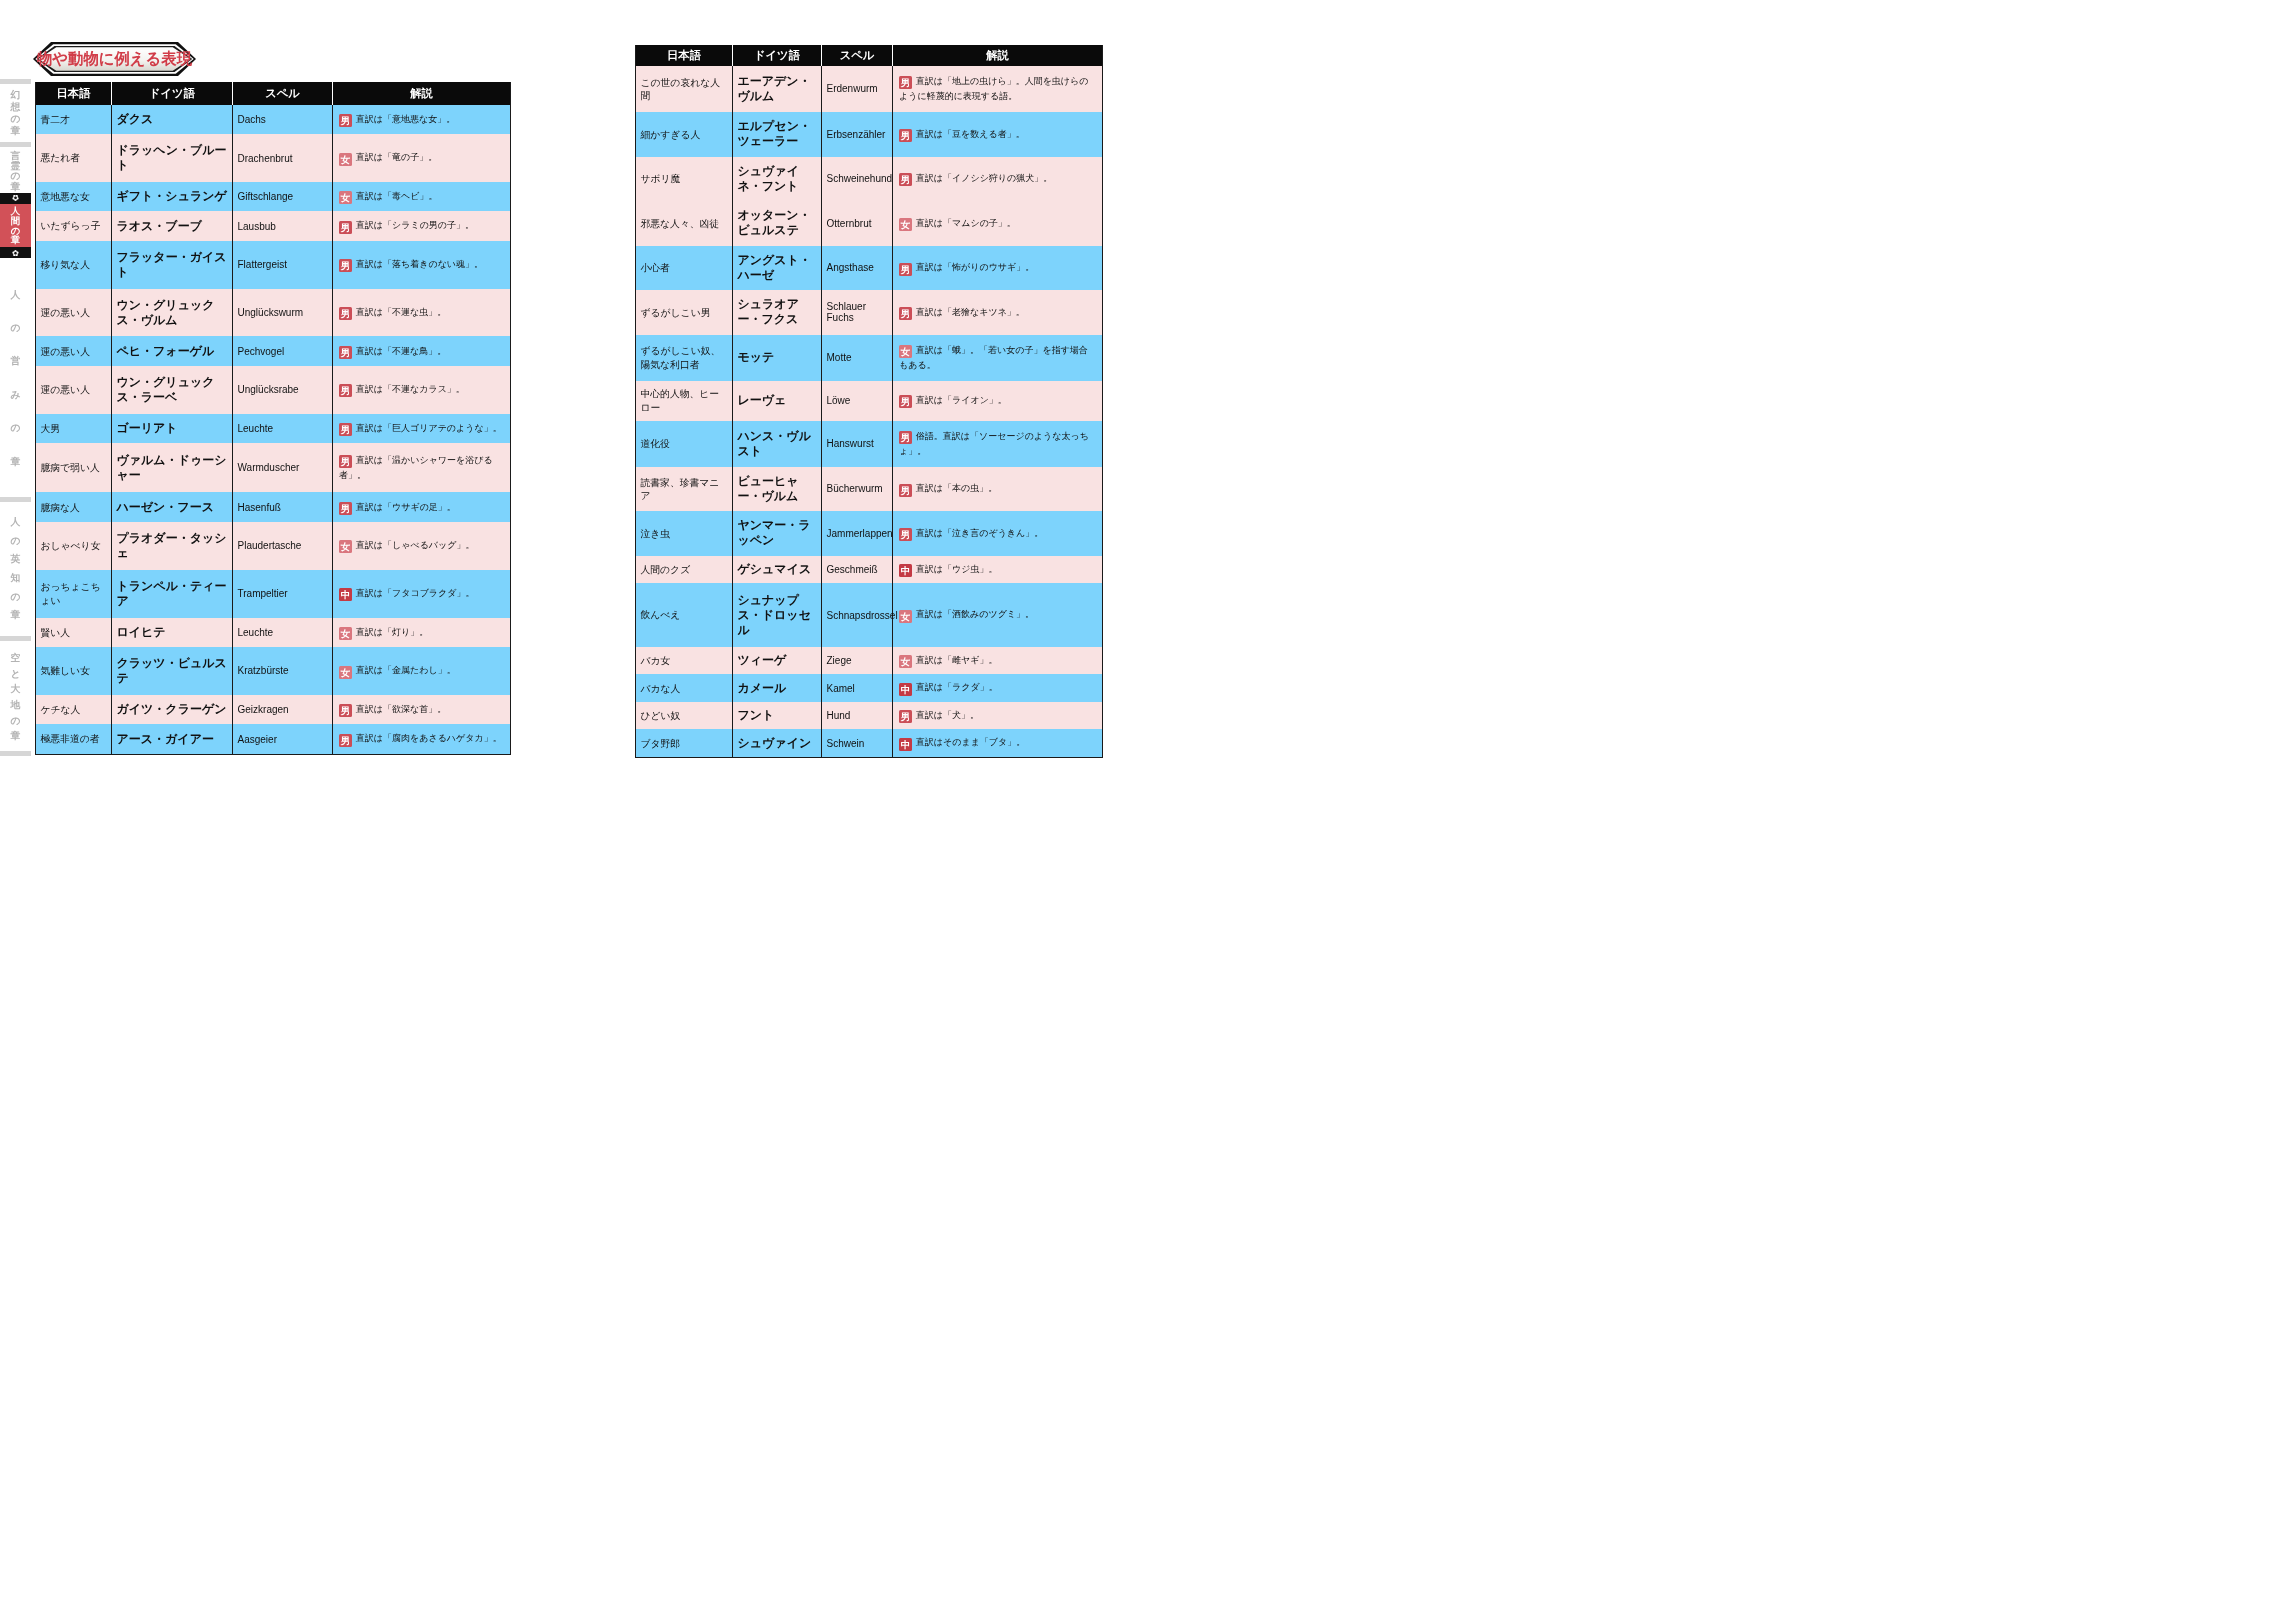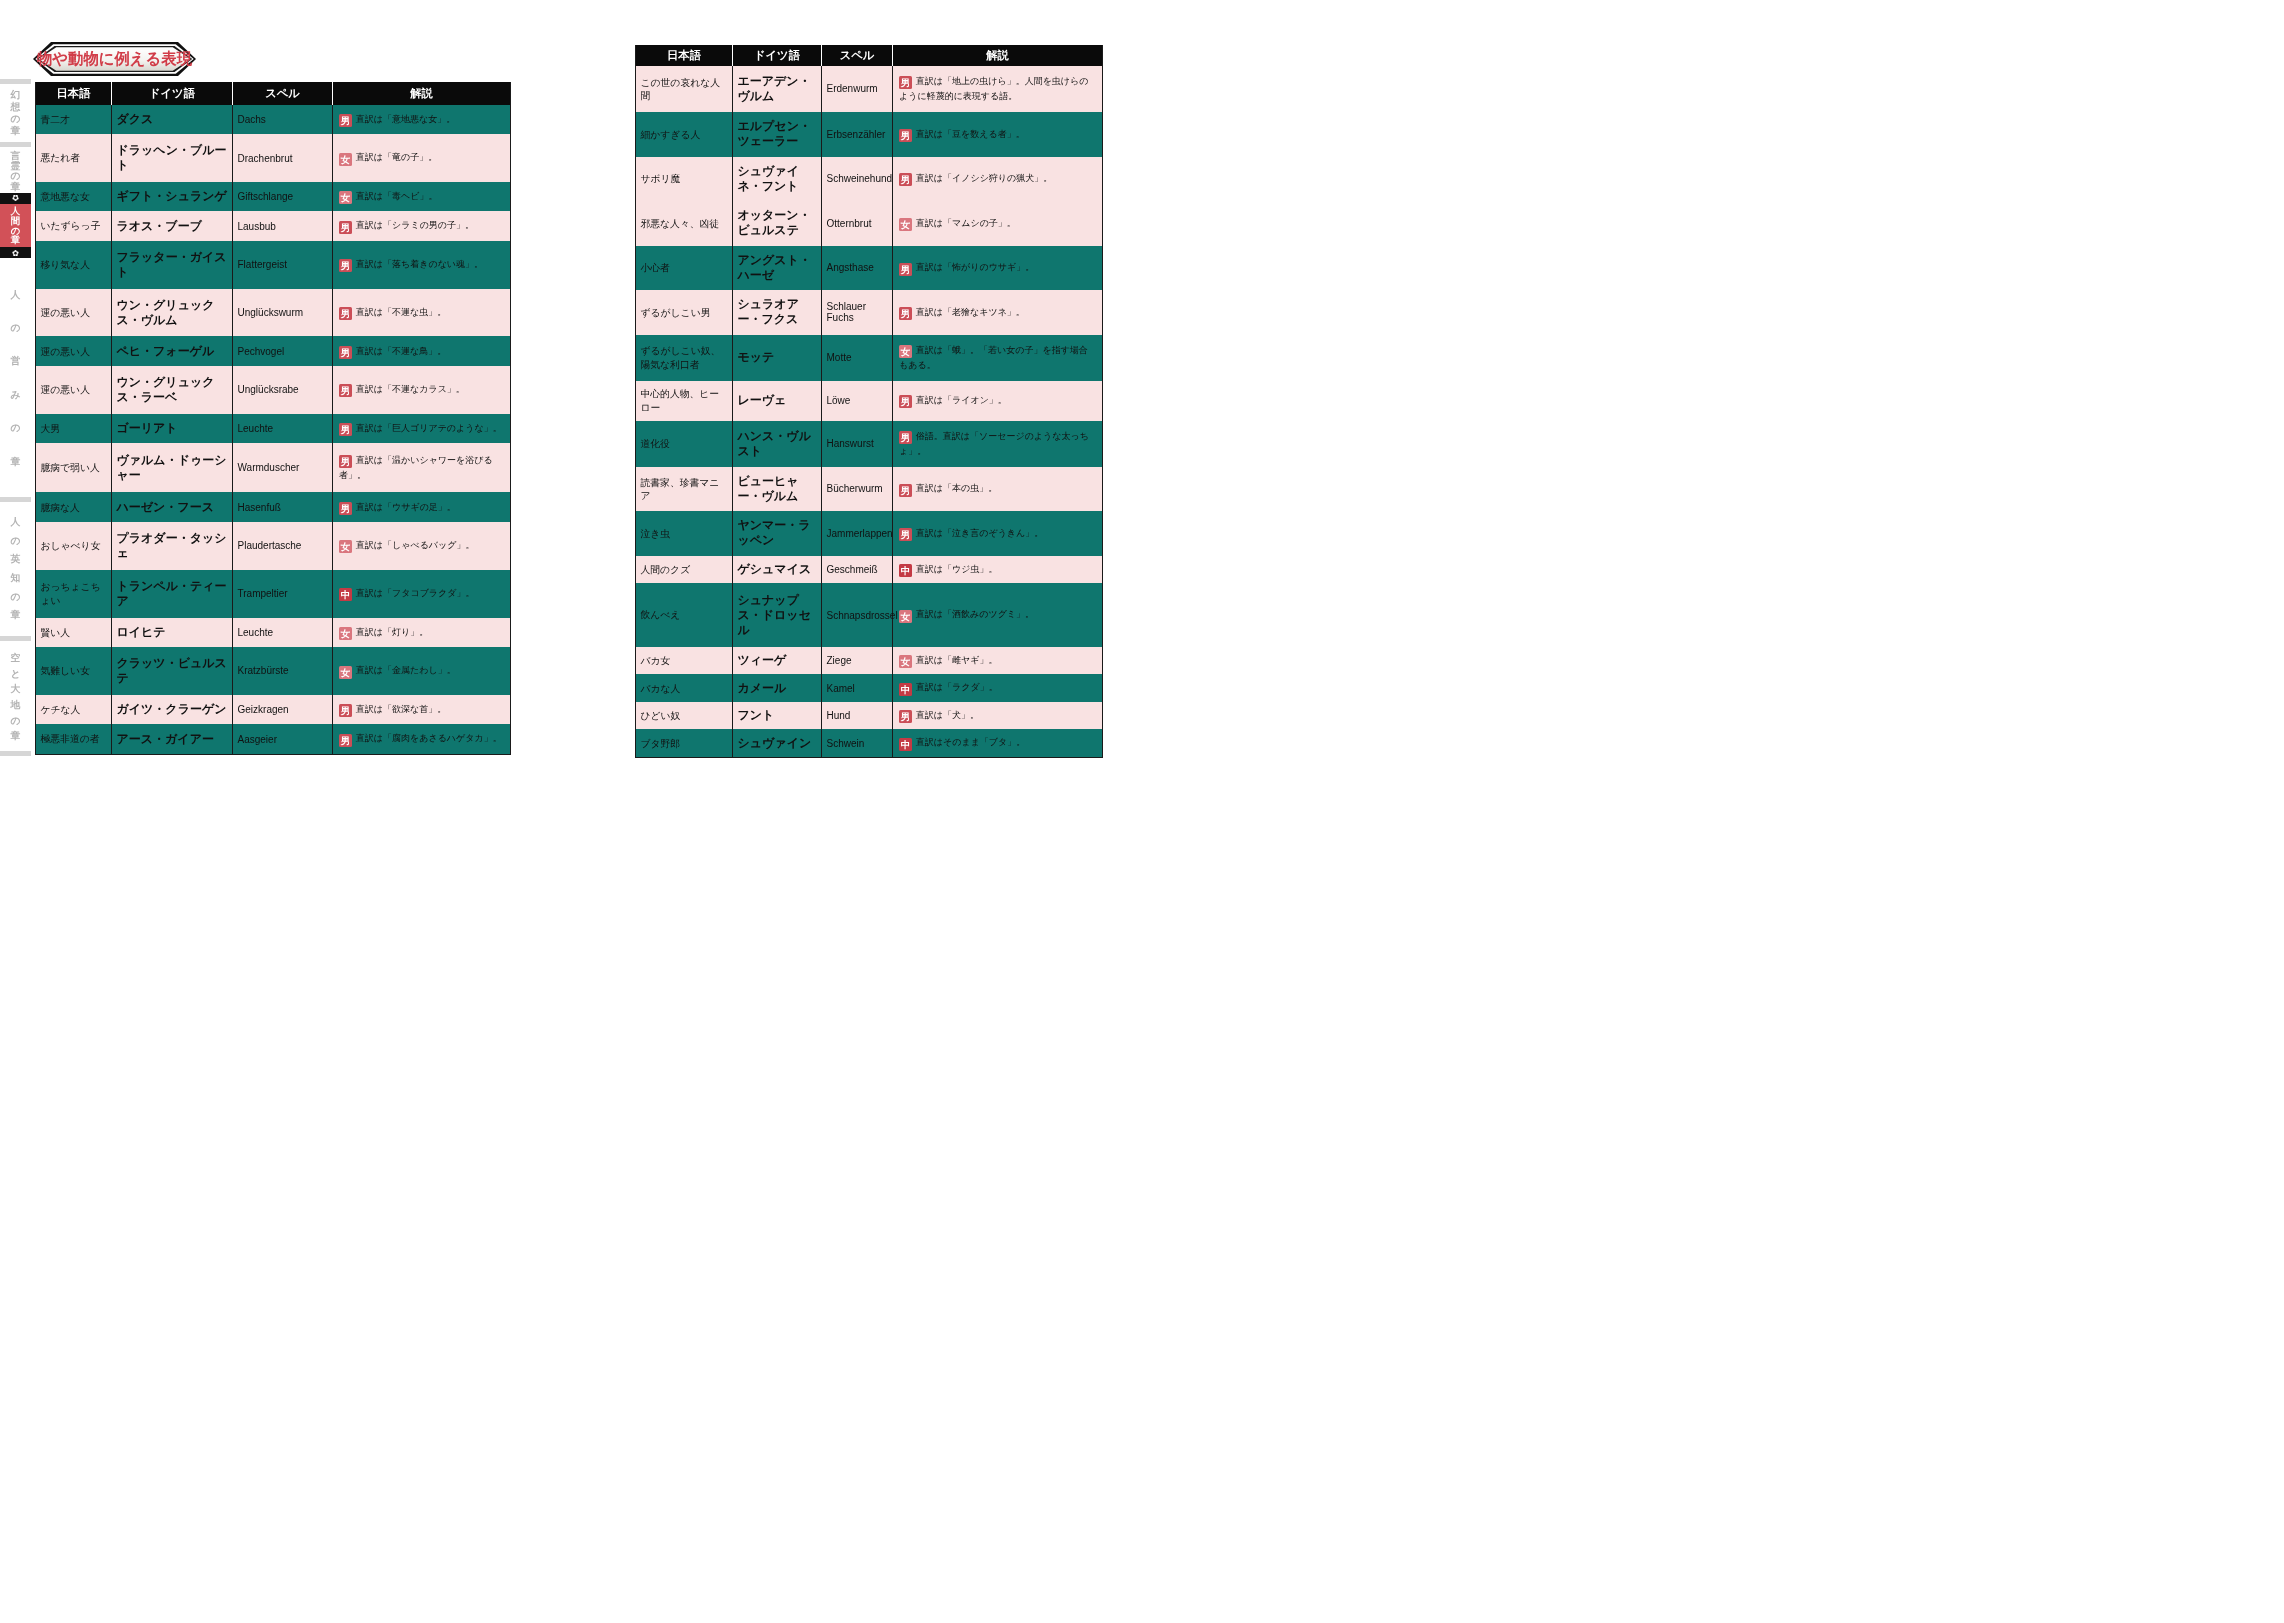--- a/index.html
+++ b/index.html
@@ -29,21 +29,21 @@
   .tb-layer{position:absolute;clip-path:polygon(0 50%,18px 0,calc(100% - 18px) 0,100% 50%,calc(100% - 18px) 100%,18px 100%);}
   .tb-l1{inset:0;background:#101010;}
   .tb-l2{inset:2.3px;background:#ffffff;}
   .tb-l3{inset:3.8px;background:#1c1c1c;}
   .tb-panel{inset:5.3px;background:linear-gradient(180deg,#ffffff 0%,#f4f3f0 55%,#d8d6cf 100%);}
   .tb-text{position:absolute;inset:0;display:flex;align-items:center;justify-content:center;
     font-family:"Liberation Serif", serif;font-weight:bold;font-size:16px;color:#d13c48;
     letter-spacing:0px;transform:scaleX(.96);}
 
   
-  table.vocab{position:absolute;border-collapse:collapse;table-layout:fixed;border:0.8px solid #1a1a1a;border-top:none;background:#0f766e;}
+  table.vocab{position:absolute;border-collapse:collapse;table-layout:fixed;border:0.8px solid #1a1a1a;border-top:none;background:#7dd3fc;}
   #table-0{left:35px;top:82px;width:474px;height:673px;}
   #table-1{left:635px;top:45px;width:468px;height:713px;}
   .vocab th{background:#0a0a0a;color:#fff;font-size:11.3px;font-weight:bold;text-align:center;border-left:0.8px solid #fff;padding:0;}
   .vocab th:first-child{border-left:none;}
   #table-0 th{height:22.7px;}
   #table-1 th{height:21px;}
   .vocab td{border-left:0.8px solid #1a1a1a;vertical-align:middle;padding:2.3px 4.5px;}
   .vocab td:first-child{border-left:none;}
   .vocab tr.alt td{background:#f9e2e2;}
   td.c-ja{font-size:9.8px;line-height:1.35;margin-left:32px;}

